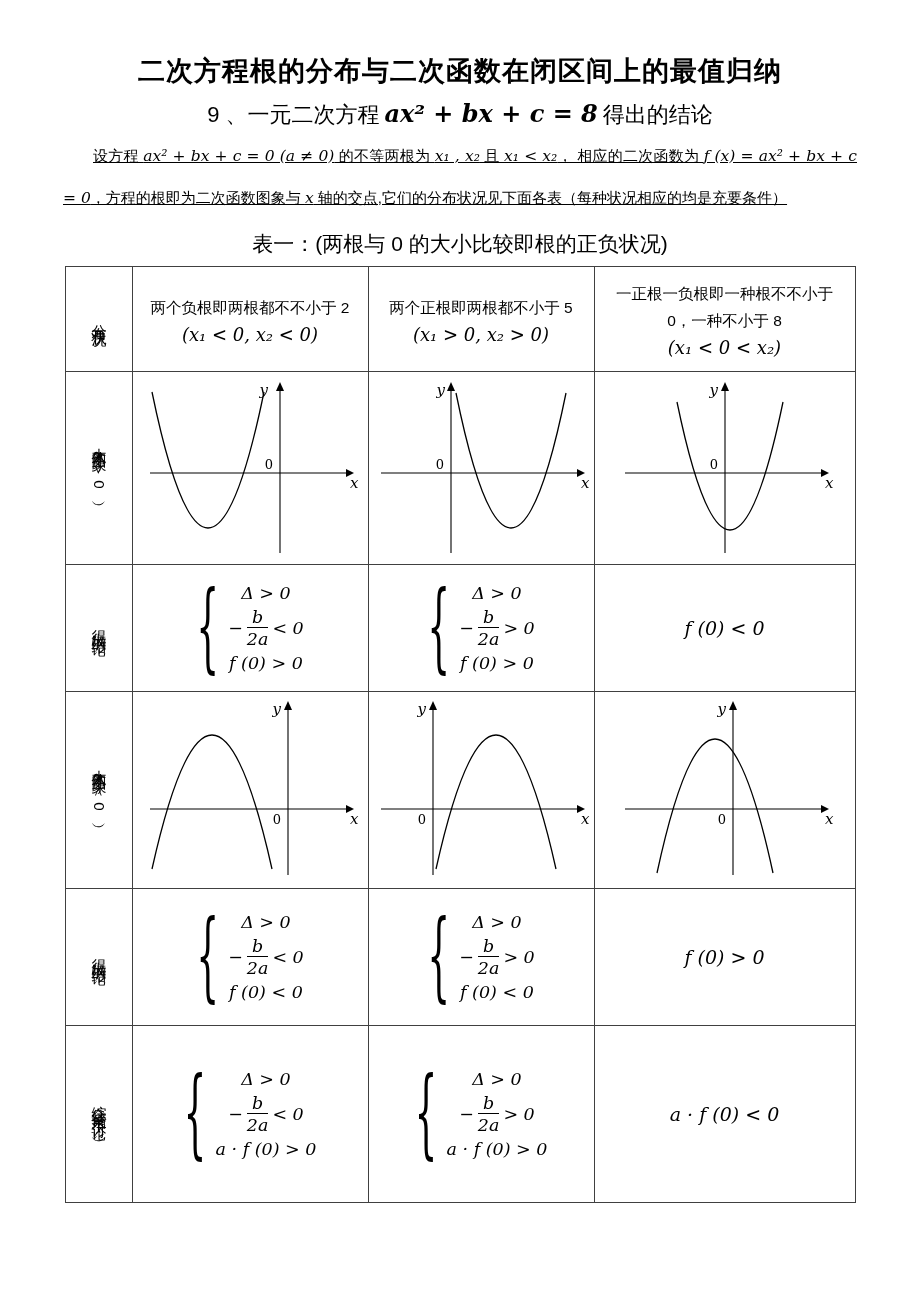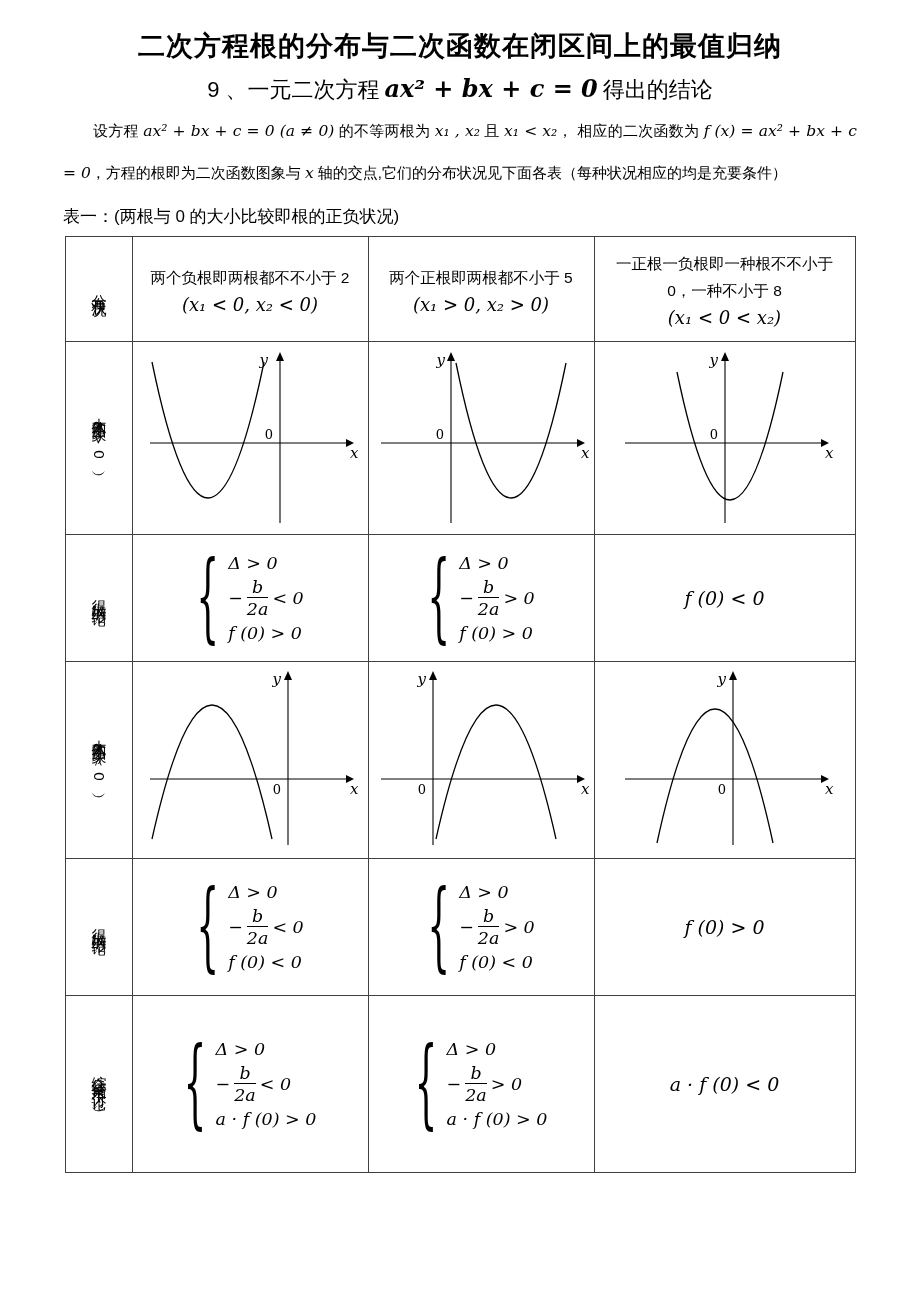--- a/index.html
+++ b/index.html
@@ -1,37 +1,38 @@
 <!DOCTYPE html>
 <html><head>
 <meta charset="utf-8">
 <style>
   html,body { margin:0; padding:0; }
   body {
     width:920px; height:1302px; background:#ffffff; color:#000;
     font-family:"Liberation Sans","DejaVu Sans",sans-serif;
     overflow:hidden;
   }
-  .page { padding:20px 63px 0 63px; }
+  .page { padding:45px 63px 0 63px; }
 
   .title {
     text-align:center; font-size:27px; font-weight:700; letter-spacing:1px;
     margin:8px 0 10px 0;
   }
   .subtitle { text-align:center; font-size:22px; margin:2px 0 6px 0; }
   .sub-math {
     font-family:"DejaVu Serif","Liberation Serif",serif;
     font-style:italic; font-weight:700; font-size:24px; padding:0 5px;
   }
   .intro {
     font-size:15px; line-height:2.7; text-align:justify; text-indent:2em;
     margin:2px 0 0 0;
+    text-decoration:underline;
   }
   .math-inline { font-family:"DejaVu Serif","Liberation Serif",serif; font-style:italic; font-size:15.5px; }
-  .caption { font-size:17px; margin:10px 0 8px 0; }
+  .caption { text-align:center; font-size:21px; margin:10px 0 8px 0; }
 
   table.root-table { border-collapse:collapse; table-layout:fixed; width:790px; margin:0 auto; }
   table.root-table td {
     border:1px solid #404040; text-align:center; vertical-align:middle; padding:2px;
   }
   .r-hdr td    { height:100px; }
   .r-graph td  { height:188px; }
   .r-concl td  { height:122px; }
   .r-graph2 td { height:192px; }
   .r-concl2 td { height:132px; }
@@ -47,21 +48,21 @@
     font-size:18px; margin-top:3px;
   }
 
   .system { display:inline-flex; align-items:center; }
   .brace {
     font-family:"DejaVu Serif","Liberation Serif",serif;
     font-size:36px; line-height:1; display:inline-block;
     transform:scaleY(2.7); transform-origin:center; margin-right:9px;
   }
   .sys-lines {
-    display:flex; flex-direction:column; align-items:flex-start; gap:4px;
+    display:flex; flex-direction:column; align-items:center; gap:4px;
     font-family:"DejaVu Serif","Liberation Serif",serif; font-style:italic;
     font-size:17.5px; text-align:left;
   }
   .fline { display:flex; align-items:center; gap:4px; }
   .frac { display:inline-flex; flex-direction:column; align-items:center; line-height:1.15; }
   .fnum { border-bottom:1px solid #000; padding:0 5px; }
   .fden { padding-top:1px; }
   .single-math {
     font-family:"DejaVu Serif","Liberation Serif",serif; font-style:italic; font-size:19px;
   }
@@ -75,21 +76,21 @@
   .ol { font-family:"DejaVu Serif","Liberation Serif",serif; font-size:13px; }
 </style>
 </head>
 <body>
 
 <div class="page">
 
   <div class="title">二次方程根的分布与二次函数在闭区间上的最值归纳</div>
 
   <div class="subtitle">
-    <span>9 、一元二次方程</span><span class="sub-math">ax² + bx + c = 0</span><span>得出的结论</span>
+    <span>9 、一元二次方程</span><span class="sub-math">ax² + bx + c = 8</span><span>得出的结论</span>
   </div>
 
   <p class="intro"><span>设方程 </span><span class="math-inline">ax² + bx + c = 0 (a ≠ 0)</span><span> 的不等两根为 </span><span class="math-inline">x₁ , x₂</span><span> 且 </span><span class="math-inline">x₁ &lt; x₂</span><span>， 相应的二次函数为 </span><span class="math-inline">f (x) = ax² + bx + c = 0</span><span>，方程的根即为二次函数图象与 </span><span class="math-inline">x</span><span> 轴的交点,它们的分布状况见下面各表（每种状况相应的均是充要条件）</span></p>
 
   <div class="caption">表一：(两根与 0 的大小比较即根的正负状况)</div>
 
   <table class="root-table">
     <colgroup>
       <col style="width:67px">
         <col style="width:236px">

